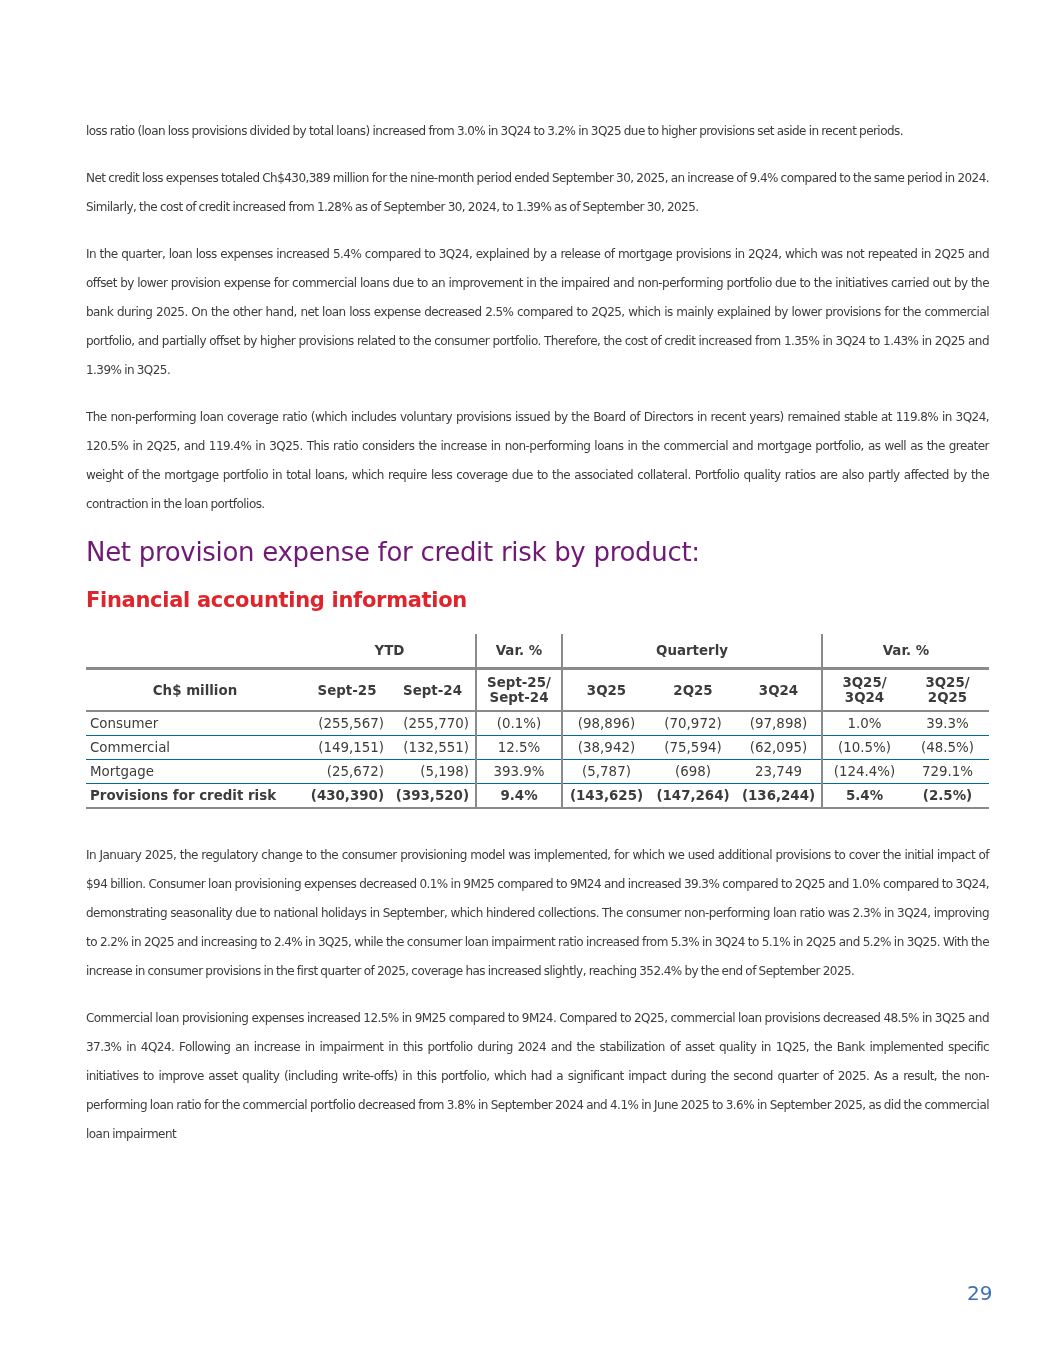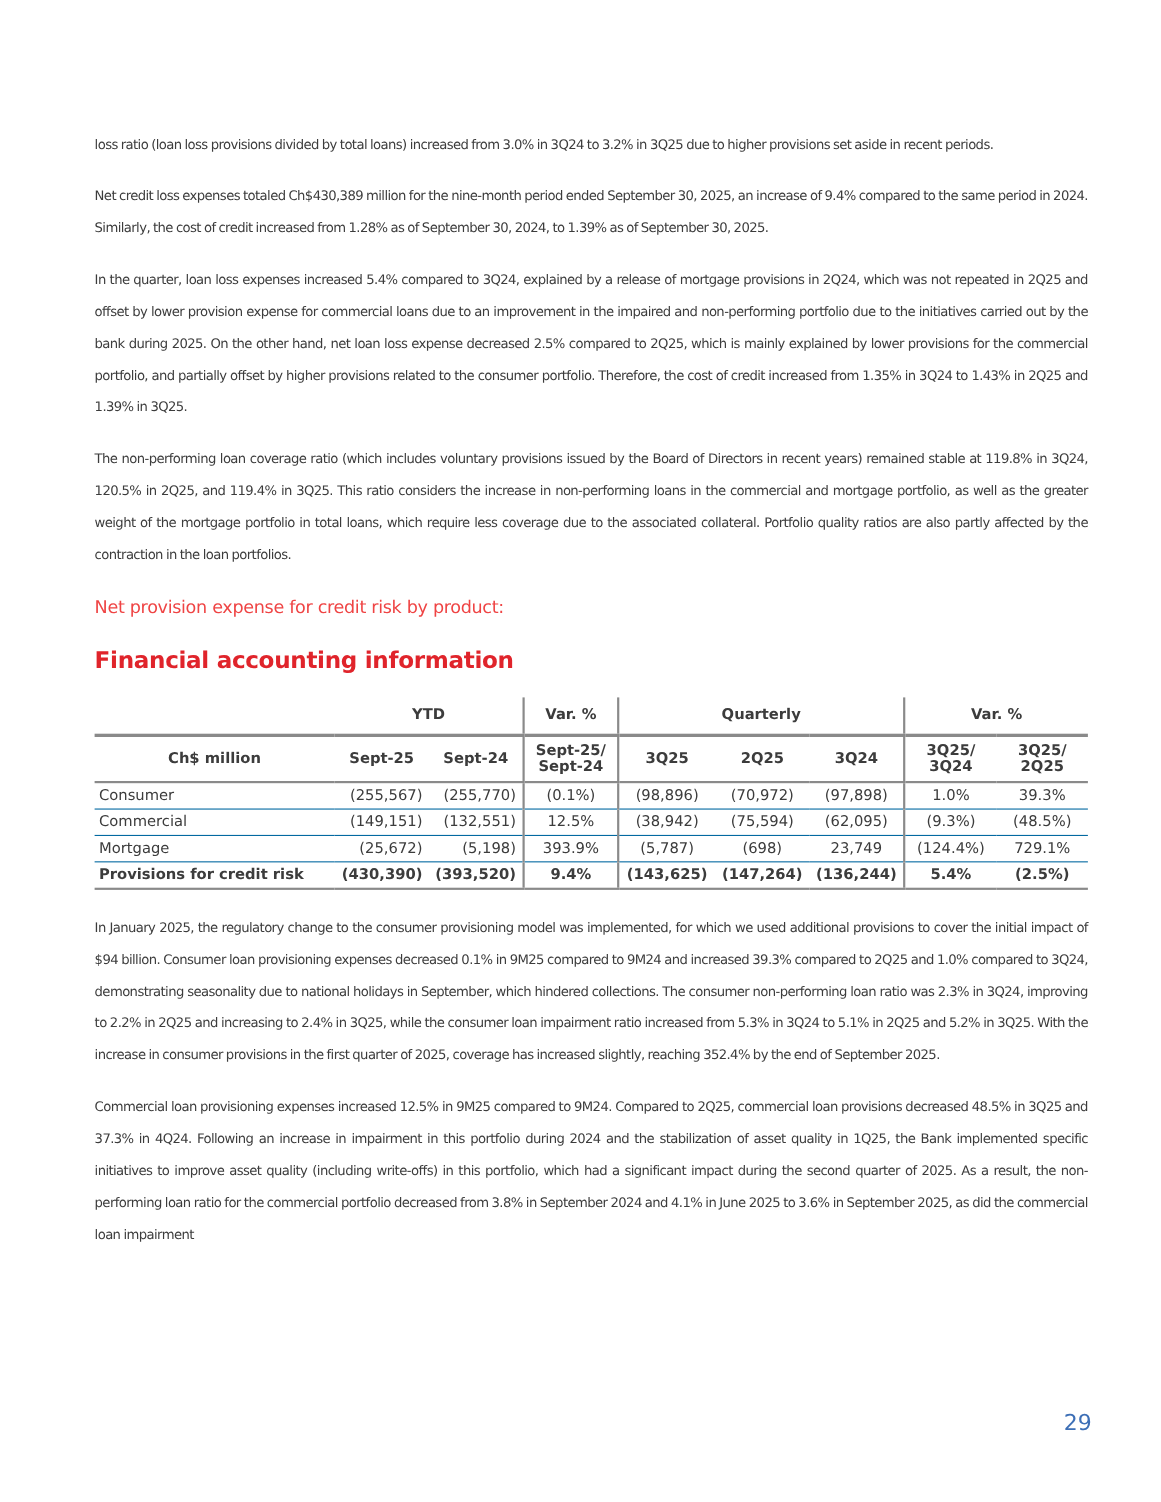--- a/index.html
+++ b/index.html
@@ -1,26 +1,26 @@
 <!DOCTYPE html>
 <html><head>
 <meta charset="utf-8">
 <style>
   html, body { margin: 0; padding: 0; background: #ffffff; }
   body { width: 1055px; height: 1365px; position: relative; overflow: hidden;
          font-family: "DejaVu Sans", sans-serif; color: #3c3c3c; }
   .page { position: absolute; left: 86px; top: 117px; width: 903px; }
   p.body-para { margin: 0 0 18px 0; font-size: 12px; line-height: 29px;
                 text-align: justify; letter-spacing: -0.55px; word-spacing: -0.5px; }
-  h2.section-title { margin: 2px 0 0 0; font-weight: normal; font-size: 16px;
-                     line-height: 30px; color: #ef4444; letter-spacing: -0.3px; }
+  h2.section-title { margin: 2px 0 0 0; font-weight: normal; font-size: 26px;
+                     line-height: 30px; color: #701a75; letter-spacing: -0.3px; }
   h3.subsection-title { margin: 18px 0 0 0; font-weight: bold; font-size: 21px;
                         line-height: 30px; color: #e0242b; letter-spacing: -0.3px; }
   table.fin { border-collapse: collapse; width: 903px; margin-top: 19px;
-              font-size: 13.4px; color: #3c3c3c; margin-bottom: 20px; }
+              font-size: 13.4px; color: #3c3c3c; margin-bottom: 32px; }
   table.fin td, table.fin th { padding: 0 4px; white-space: nowrap; }
   table.fin th { font-weight: bold; }
   tr.group-row th { height: 33px; text-align: center; }
   tr.head-row th { height: 40px; line-height: 15px; text-align: center;
                    border-top: 3px solid #8a8a8a; border-bottom: 2px solid #8a8a8a; }
   tr.head-row th.first { text-align: center; }
   tr.data-row td { height: 23px; text-align: center; border-bottom: 1px solid #0369a1; }
   tr.data-row td.first { text-align: left; }
   tr.data-row td.num { text-align: right; padding-right: 6px; }
   tr.total-row td { font-weight: bold; border-bottom: 2px solid #8a8a8a; }
@@ -83,21 +83,21 @@
       <td>39.3%</td>
     </tr>
     <tr class="data-row">
       <td class="first">Commercial</td>
       <td class="num">(149,151)</td>
       <td class="num">(132,551)</td>
       <td class="vsep">12.5%</td>
       <td class="vsep">(38,942)</td>
       <td>(75,594)</td>
       <td>(62,095)</td>
-      <td class="vsep">(9.3%)</td>
+      <td class="vsep">(10.5%)</td>
       <td>(48.5%)</td>
     </tr>
     <tr class="data-row">
       <td class="first">Mortgage</td>
       <td class="num">(25,672)</td>
       <td class="num">(5,198)</td>
       <td class="vsep">393.9%</td>
       <td class="vsep">(5,787)</td>
       <td>(698)</td>
       <td>23,749</td>

